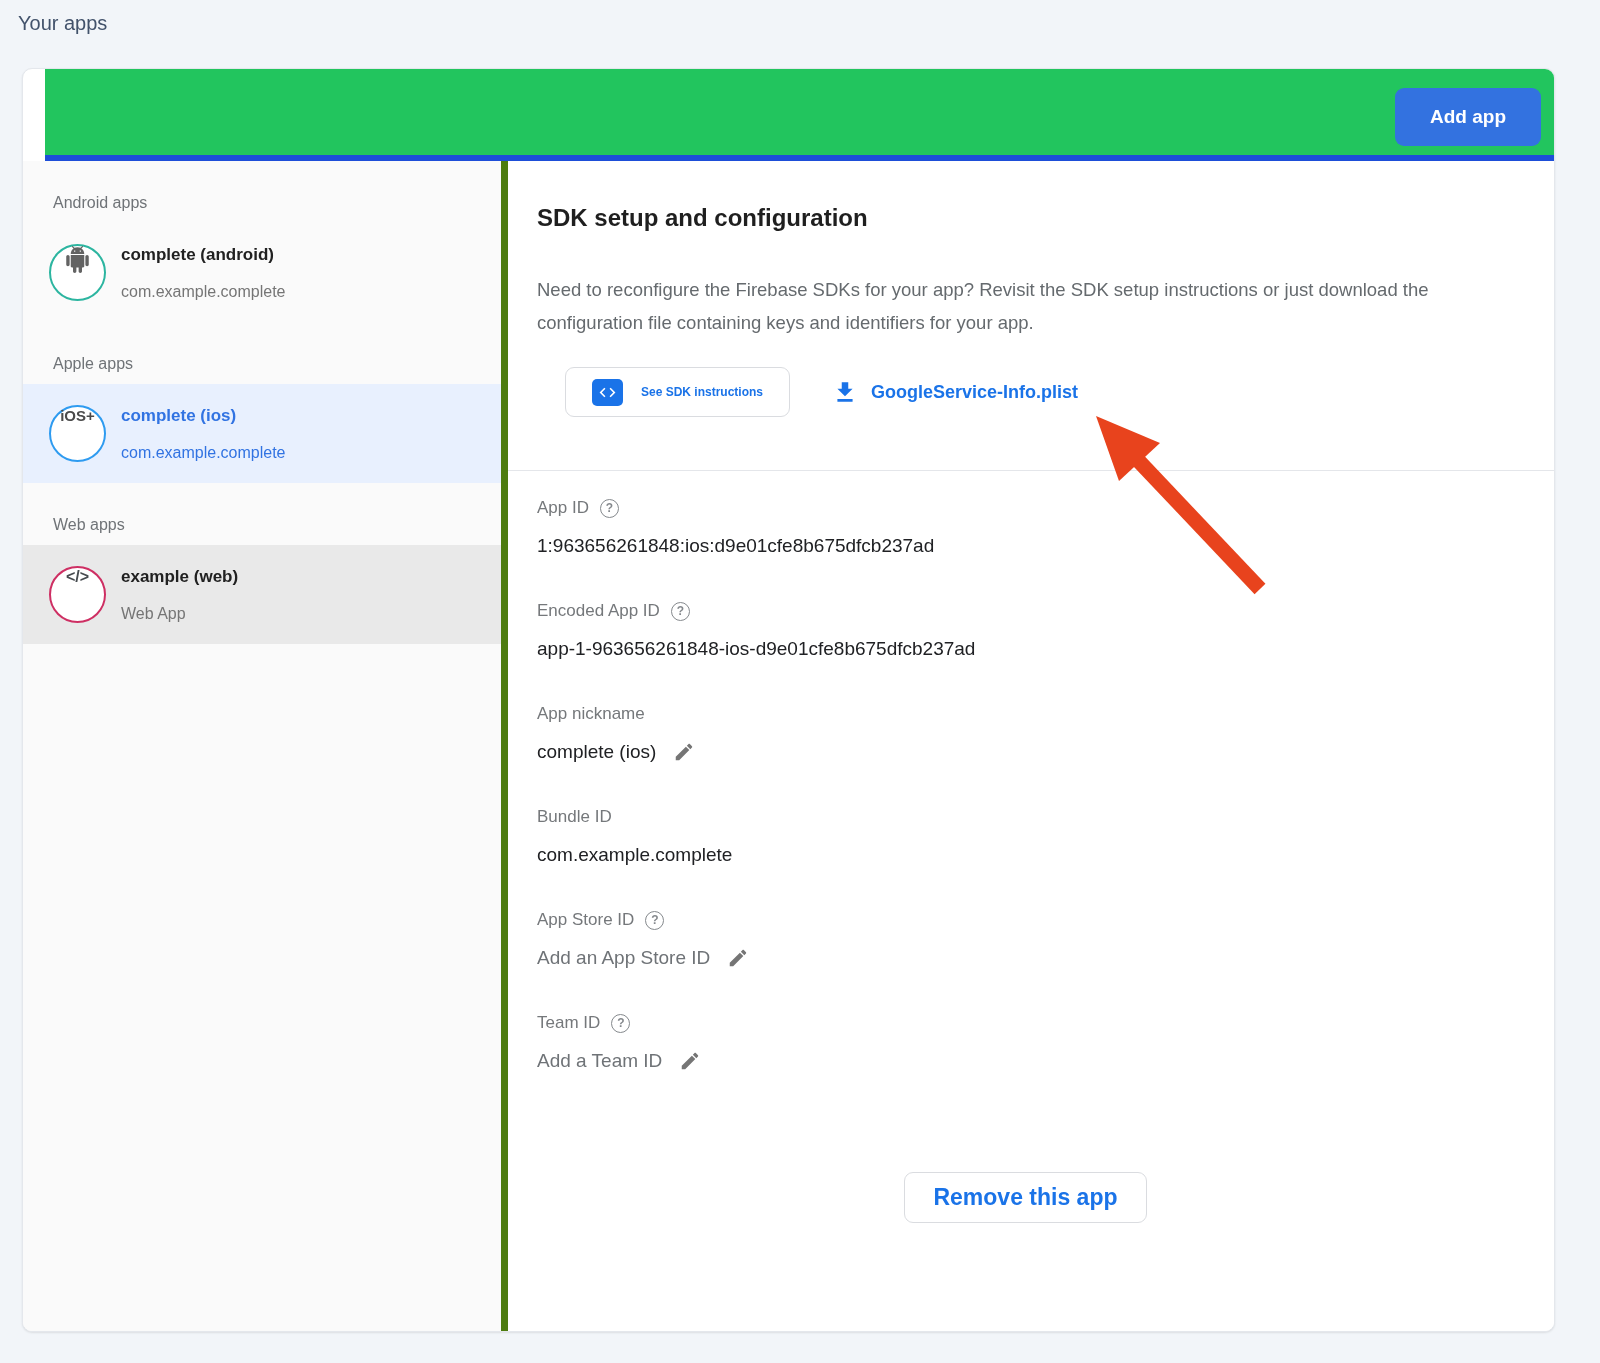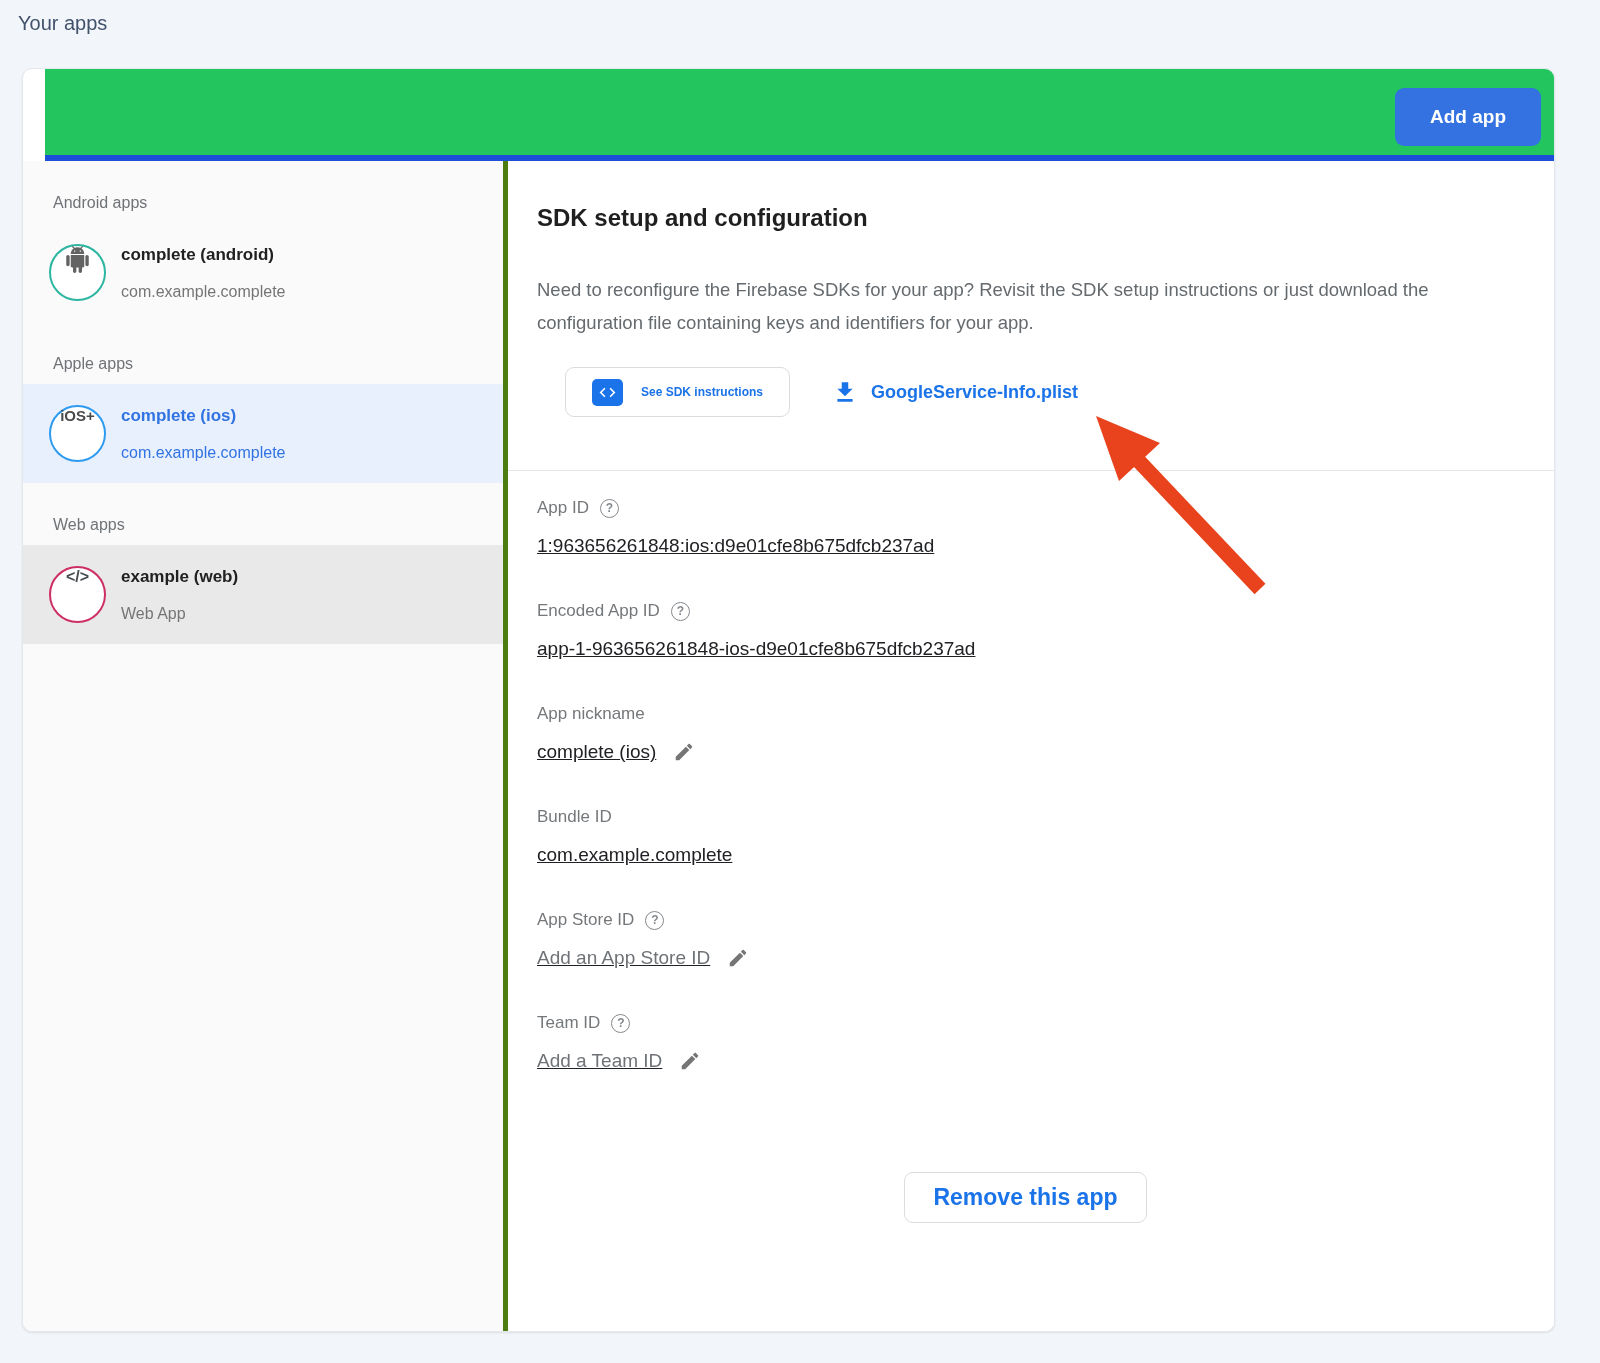--- a/index.html
+++ b/index.html
@@ -35,21 +35,21 @@
     height:58px; padding:0 35px;
     background:#3372e0; color:#ffffff;
     font-family:inherit; font-size:19px; font-weight:bold;
     border:none; border-radius:9px; cursor:pointer;
   }
   .card-body { display:flex; height:1170px; }
 
   
   .sidebar {
     width:485px; background:#fafafa;
-    border-right:5px solid #4d7c0f;
+    border-right:7px solid #4d7c0f;
     flex-shrink:0;
   }
   .section-label {
     margin:33px 0 0 30px;
     font-size:16px; color:#6f7377;
   }
   .app-row {
     display:flex; align-items:center; gap:15px;
     padding:21px 10px 21px 26px;
     margin-top:11px;
@@ -112,21 +112,21 @@
   .field:first-child { margin-top:27px; }
   .field-label-row { display:flex; align-items:center; gap:11px; }
   .field-label { font-size:17px; color:#75787b; }
   .help-icon {
     width:19px; height:19px; border-radius:50%;
     border:1.5px solid #85898d;
     color:#85898d; font-size:12px; font-weight:bold;
     display:flex; align-items:center; justify-content:center;
     cursor:pointer;
   }
-  .field-value-row { display:flex; align-items:flex-end; gap:17px; margin-top:17px;text-decoration:underline; }
+  .field-value-row { display:flex; align-items:flex-end; gap:17px; margin-top:17px; }
   .field-value { font-size:19px; color:#202124; }
   .field-value.placeholder { color:#6f7377; }
   .edit-icon { cursor:pointer; display:inline-flex; }
   .remove-row { margin-top:100px; text-align:center; }
   .remove-btn {
     height:51px; padding:0 28px;
     background:#ffffff; border:1px solid #dadce0; border-radius:9px;
     color:#1a73e8; font-family:inherit; font-size:23px; font-weight:bold;
     cursor:pointer;
   }

